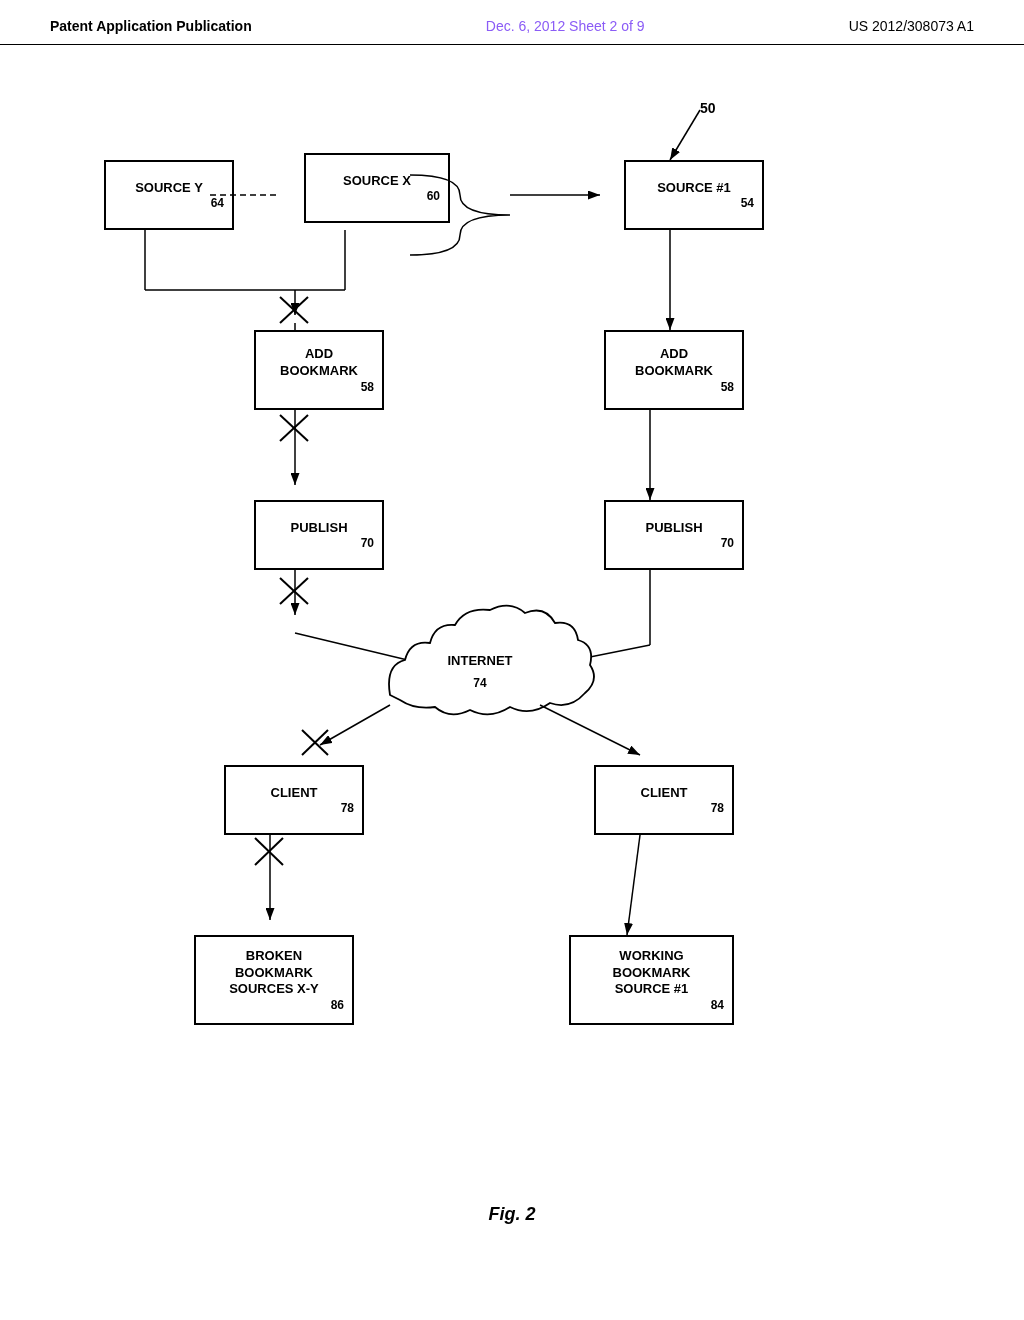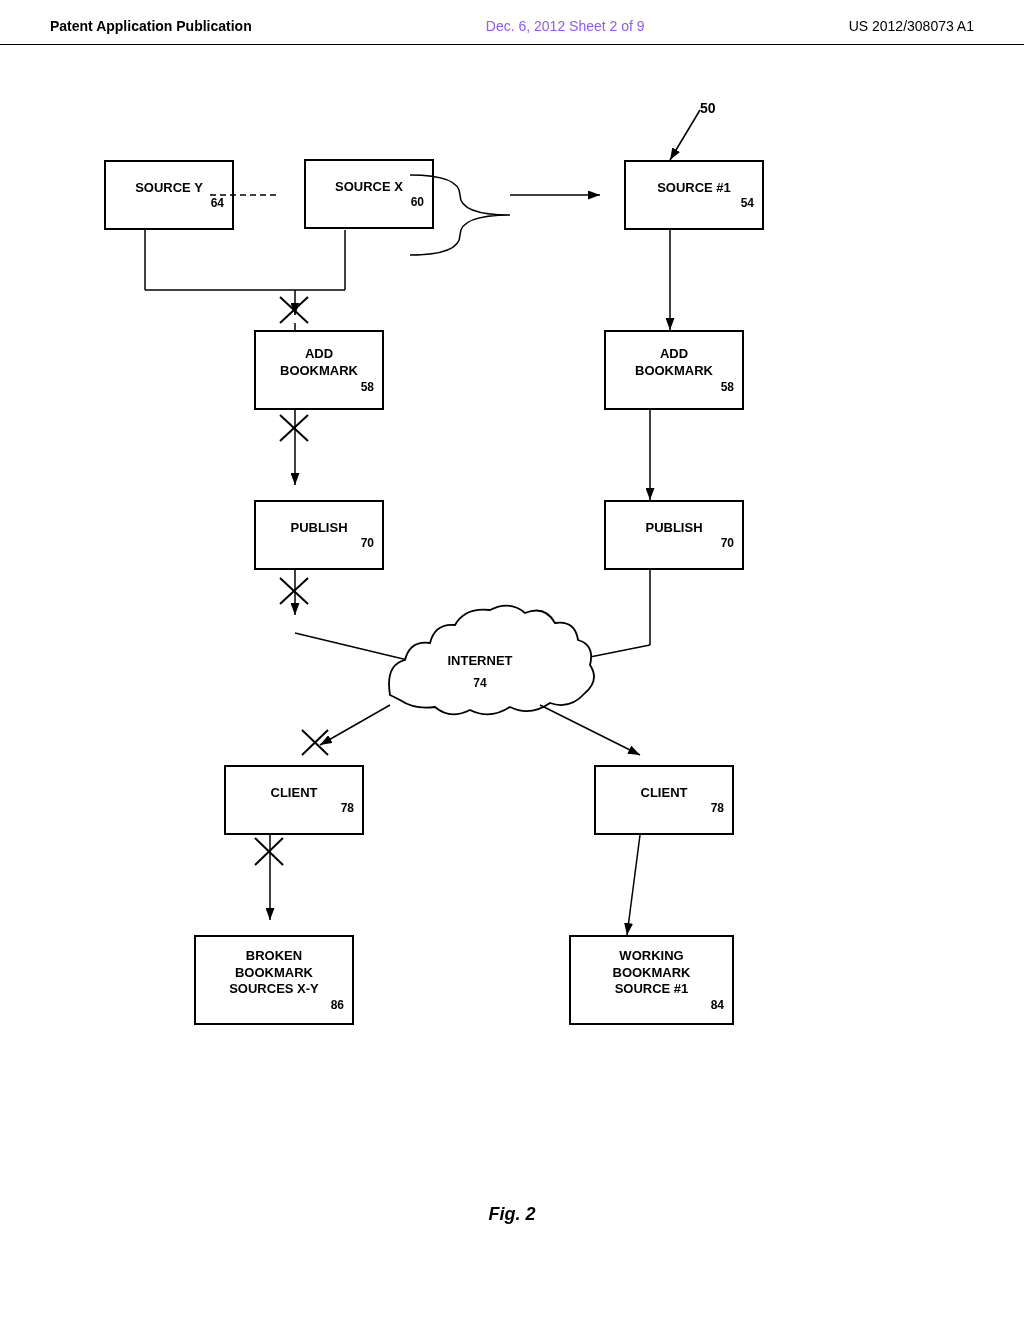--- a/index.html
+++ b/index.html
@@ -116,21 +116,21 @@
 
     <div class="arrow-label" style="left:700px; top:55px;text-align:right;">
       <span>50</span>
     </div>
 
     <div class="box" style="left:80px; top:115px; width:130px; height:70px;">
       <span class="box-label">SOURCE Y</span>
       <span class="box-number">64</span>
     </div>
 
-    <div class="box" style="left:280px; top:114px; width:130px; height:70px;">
+    <div class="box" style="left:280px; top:108px; width:146px; height:70px;">
       <span class="box-label">SOURCE X</span>
       <span class="box-number">60</span>
     </div>
 
     <div class="box" style="left:600px; top:115px; width:140px; height:70px;">
       <span class="box-label">SOURCE #1</span>
       <span class="box-number">54</span>
     </div>
 
     <div class="box" style="left:230px; top:285px; width:130px; height:80px;">

